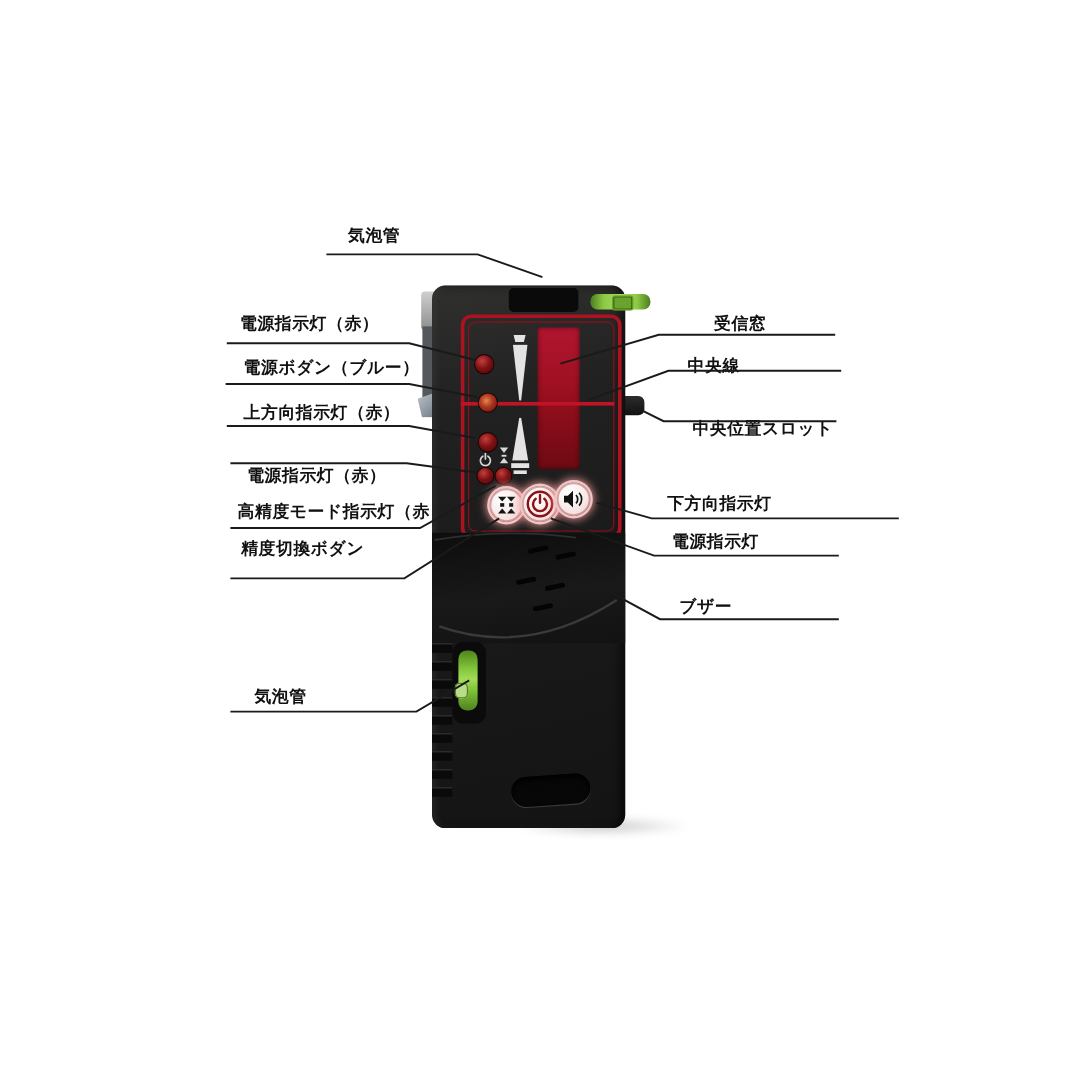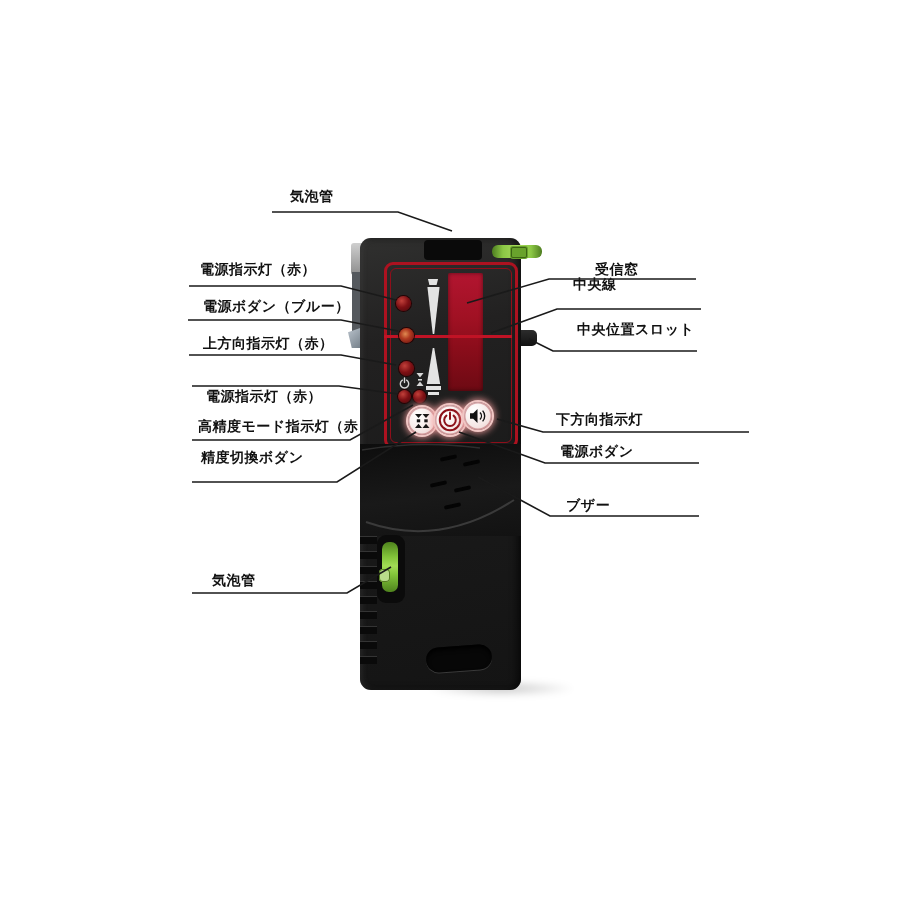--- a/index.html
+++ b/index.html
@@ -219,18 +219,18 @@
   <div class="label" style="left:290px;top:188px">気泡管</div>
   <div class="label" style="left:200px;top:261px">電源指示灯（赤）</div>
   <div class="label" style="left:203px;top:298px">電源ボダン（ブルー）</div>
   <div class="label" style="left:203px;top:335px">上方向指示灯（赤）</div>
   <div class="label" style="left:206px;top:388px">電源指示灯（赤）</div>
   <div class="label" style="left:198px;top:418px">高精度モード指示灯（赤）</div>
   <div class="label" style="left:201px;top:449px">精度切換ボダン</div>
   <div class="label" style="left:212px;top:572px">気泡管</div>
 
   <div class="label" style="left:595px;top:261px">受信窓</div>
-  <div class="label" style="left:573px;top:276px">中央線</div>
-  <div class="label" style="left:577px;top:321px">中央位置スロット</div>
+  <div class="label" style="left:573px;top:296px">中央線</div>
+  <div class="label" style="left:577px;top:349px">中央位置スロット</div>
   <div class="label" style="left:556px;top:411px">下方向指示灯</div>
-  <div class="label" style="left:560px;top:443px">電源ボダン</div>
+  <div class="label" style="left:560px;top:443px">電源指示灯</div>
   <div class="label" style="left:566px;top:497px">ブザー</div>
 </div>
 
 </body></html>

